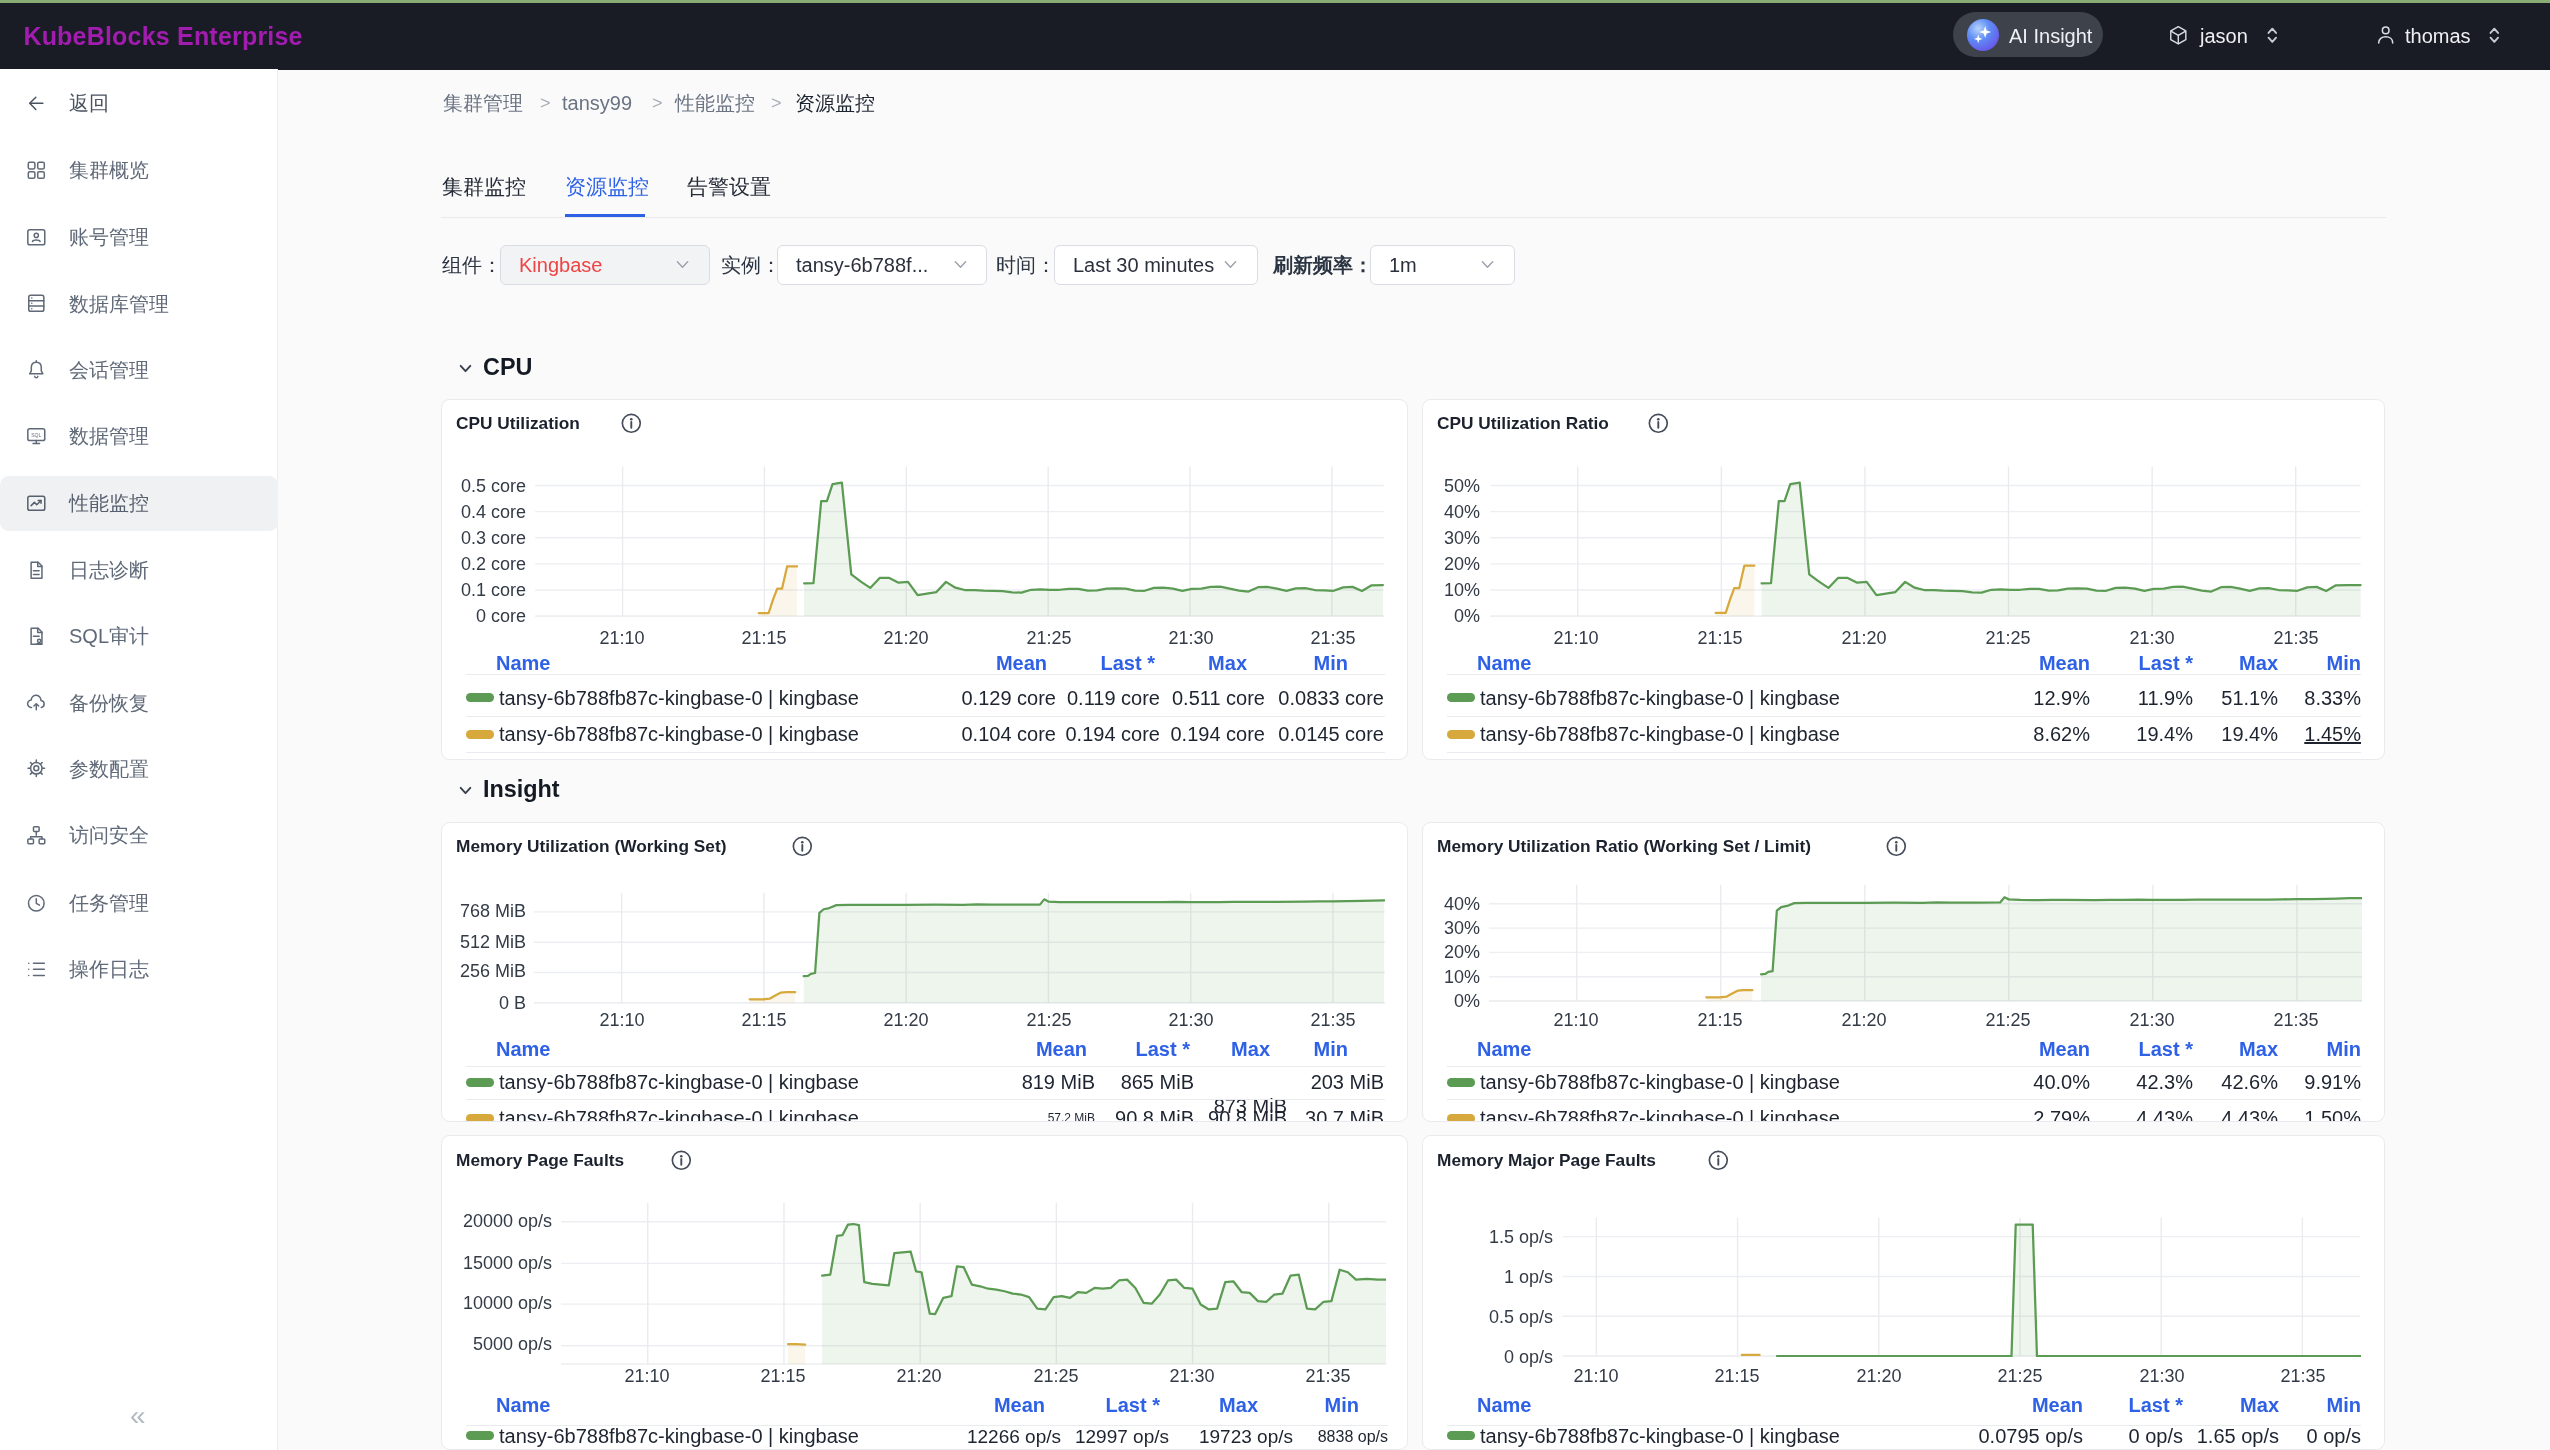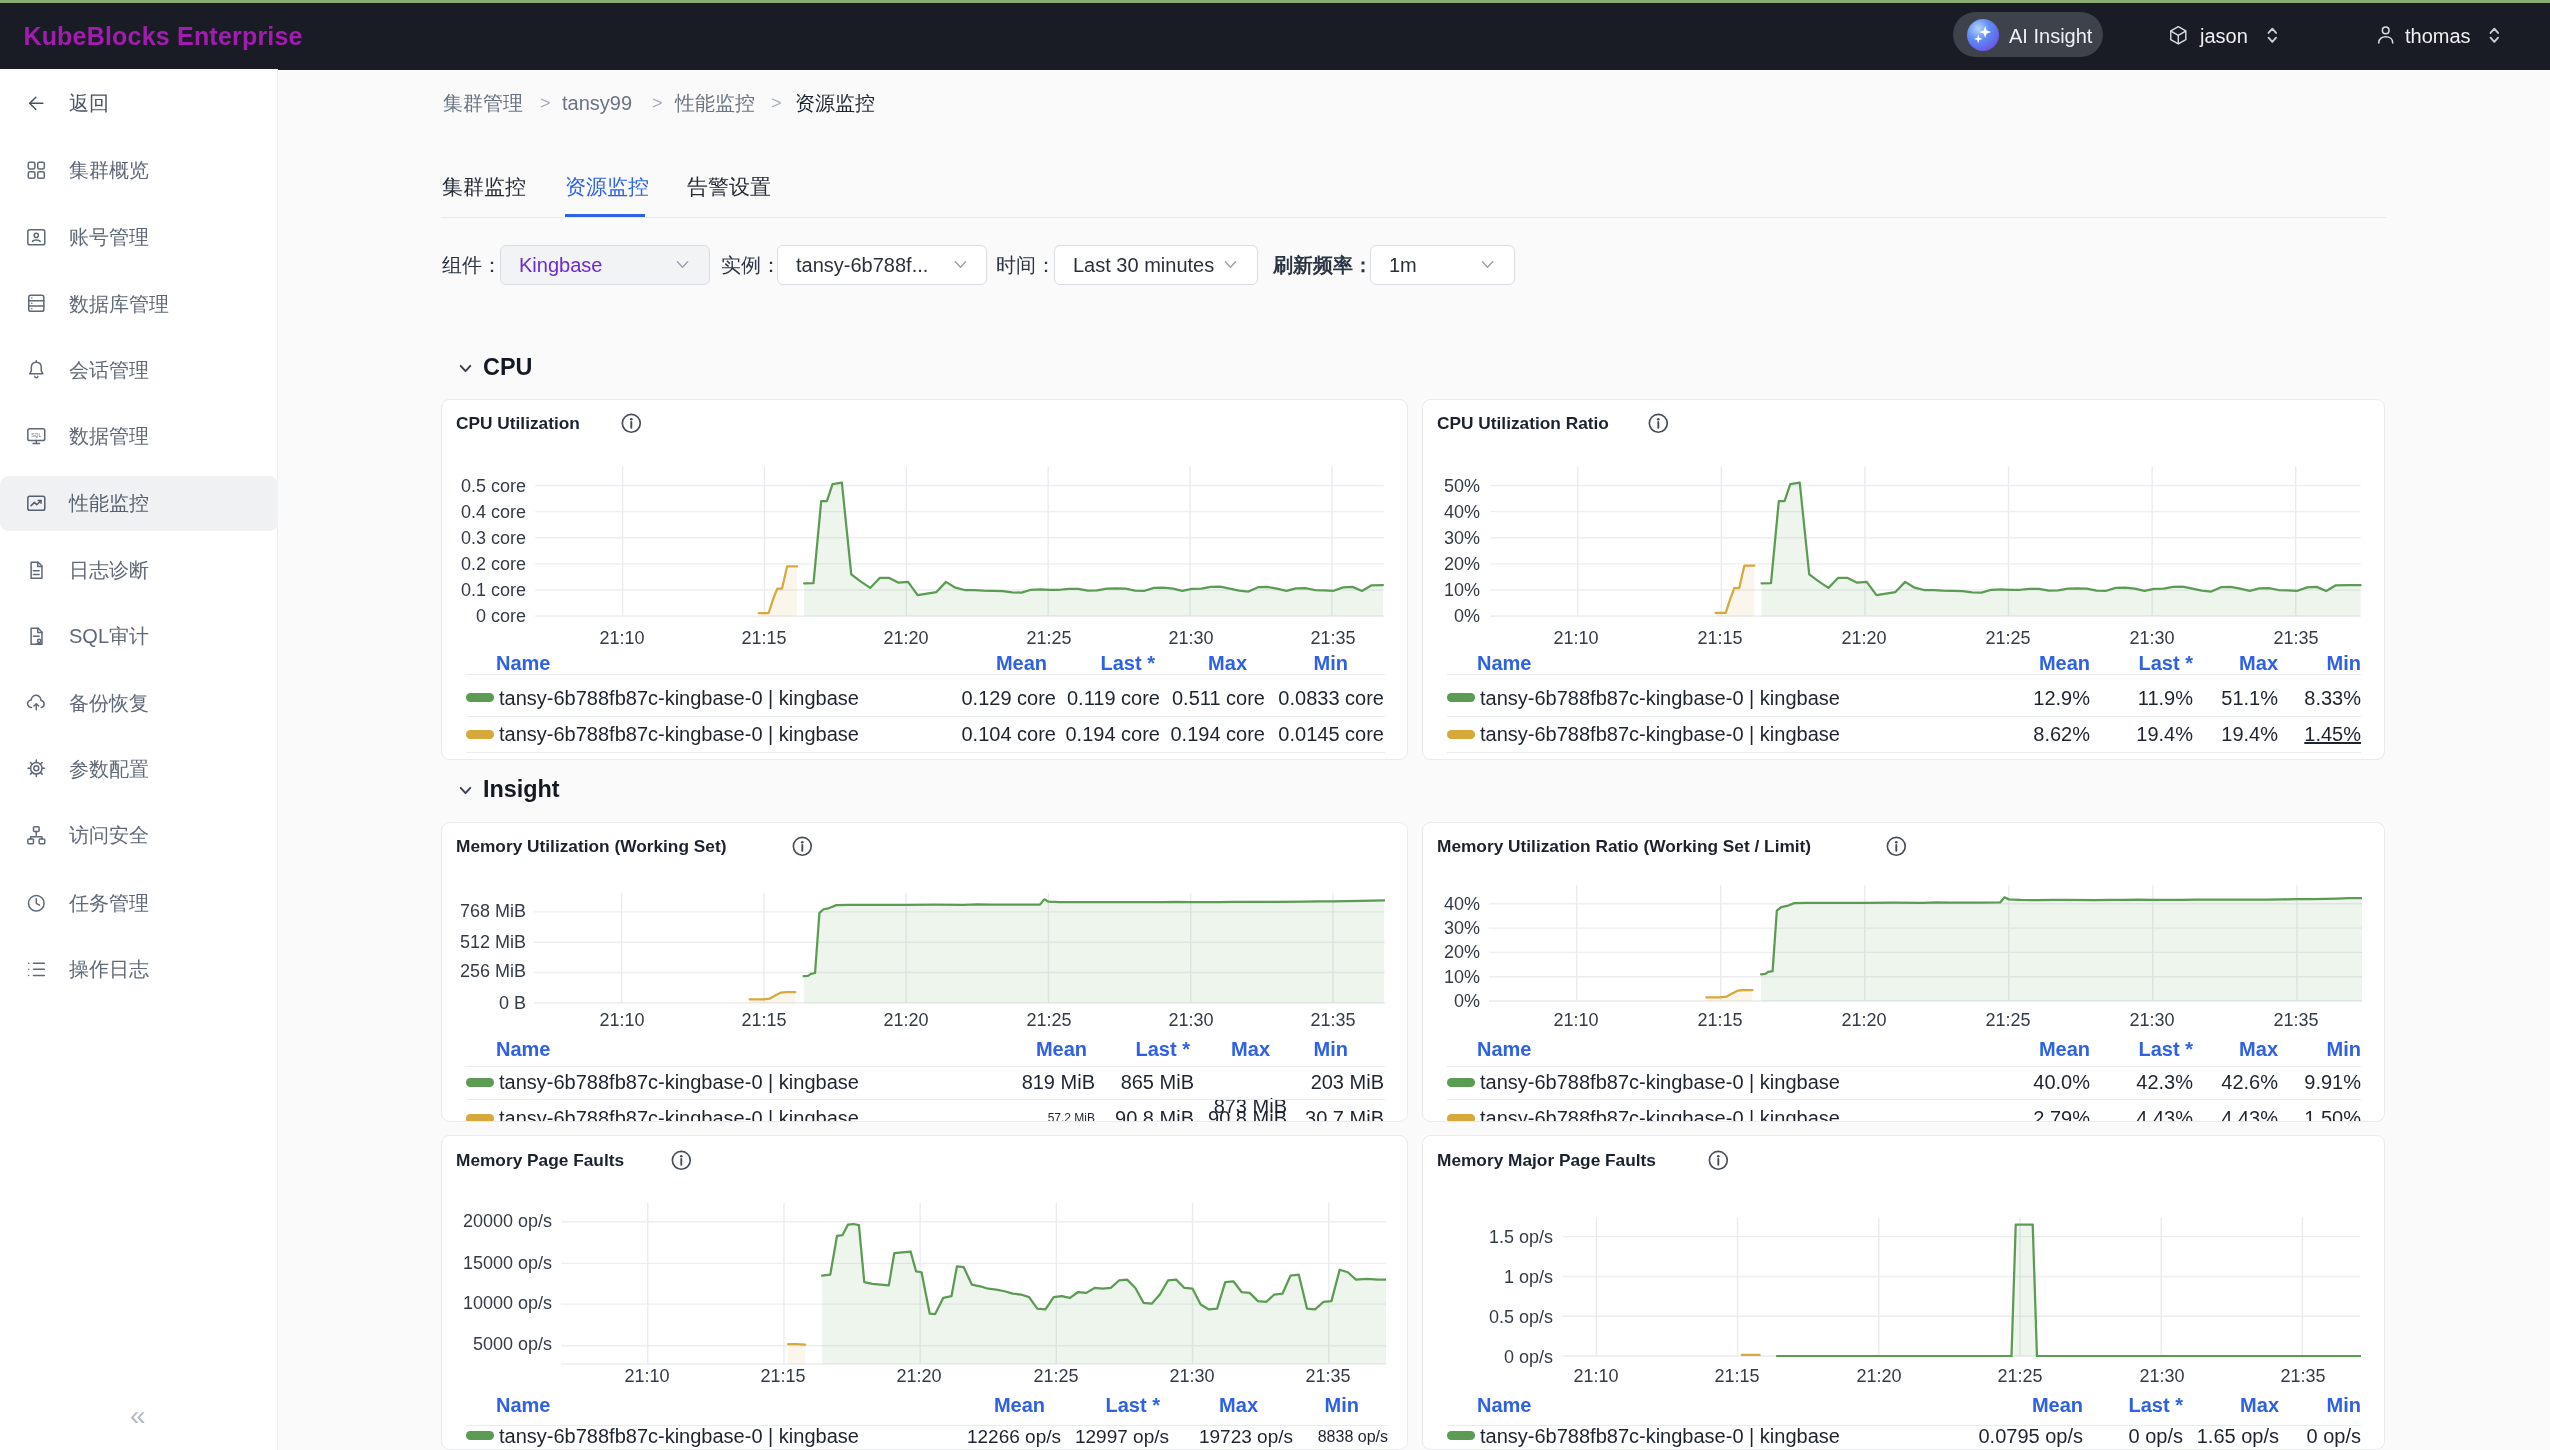--- a/index.html
+++ b/index.html
@@ -148,21 +148,21 @@
 <div style="position:absolute;left:675px;top:90px;height:26px;line-height:26px;font-size:20px;color:#6b7483;font-weight:400;white-space:nowrap;">性能监控</div>
 <div style="position:absolute;left:771px;top:92px;height:23.4px;line-height:23.4px;font-size:18px;color:#a7aeb9;font-weight:400;white-space:nowrap;">&gt;</div>
 <div style="position:absolute;left:795px;top:90px;height:26px;line-height:26px;font-size:20px;color:#1c2430;font-weight:400;white-space:nowrap;">资源监控</div>
 <div style="position:absolute;left:442px;top:173px;height:27px;line-height:27px;font-size:21px;color:#252b37;font-weight:400;white-space:nowrap;">集群监控</div>
 <div style="position:absolute;left:565px;top:173px;height:27px;line-height:27px;font-size:21px;color:#2e61e6;font-weight:400;white-space:nowrap;">资源监控</div>
 <div style="position:absolute;left:687px;top:173px;height:27px;line-height:27px;font-size:21px;color:#252b37;font-weight:400;white-space:nowrap;">告警设置</div>
 <div class="" style="position:absolute;left:441px;top:217px;width:1945px;height:0.9px;background:#e8eaee;"></div>
 <div class="" style="position:absolute;left:565px;top:214px;width:80px;height:2.6px;background:#2e61e6;"></div>
 <div style="position:absolute;left:442px;top:252px;height:26px;line-height:26px;font-size:20px;color:#2b3442;font-weight:400;white-space:nowrap;">组件：</div>
 <div style="position:absolute;left:500px;top:245px;width:210px;height:40px;background:#f2f3f5;border:0.9px solid #d9dde3;border-radius:6px;box-sizing:border-box;"></div>
-<div style="position:absolute;left:519px;top:252px;height:26px;line-height:26px;font-size:20px;color:#6d28d9;font-weight:400;white-space:nowrap;">Kingbase</div>
+<div style="position:absolute;left:519px;top:252px;height:26px;line-height:26px;font-size:20px;color:#ef4444;font-weight:400;white-space:nowrap;">Kingbase</div>
 <svg style="position:absolute;left:673px;top:255px" width="19" height="19" viewBox="0 0 24 24" fill="none" stroke="#9aa2ae" stroke-width="1.8" stroke-linecap="round" stroke-linejoin="round">
     <path d="M5.5 8.5l6.5 7 6.5-7"></path>
   </svg>
 <div style="position:absolute;left:721px;top:252px;height:26px;line-height:26px;font-size:20px;color:#2b3442;font-weight:400;white-space:nowrap;">实例：</div>
 <div style="position:absolute;left:777px;top:245px;width:210px;height:40px;background:#fff;border:0.9px solid #d9dde3;border-radius:6px;box-sizing:border-box;"></div>
 <div style="position:absolute;left:796px;top:252px;height:26px;line-height:26px;font-size:20px;color:#2a303c;font-weight:400;white-space:nowrap;">tansy-6b788f...</div>
 <svg style="position:absolute;left:951px;top:255px" width="19" height="19" viewBox="0 0 24 24" fill="none" stroke="#9aa2ae" stroke-width="1.8" stroke-linecap="round" stroke-linejoin="round">
     <path d="M5.5 8.5l6.5 7 6.5-7"></path>
   </svg>
 <div style="position:absolute;left:996px;top:252px;height:26px;line-height:26px;font-size:20px;color:#2b3442;font-weight:400;white-space:nowrap;">时间：</div>

